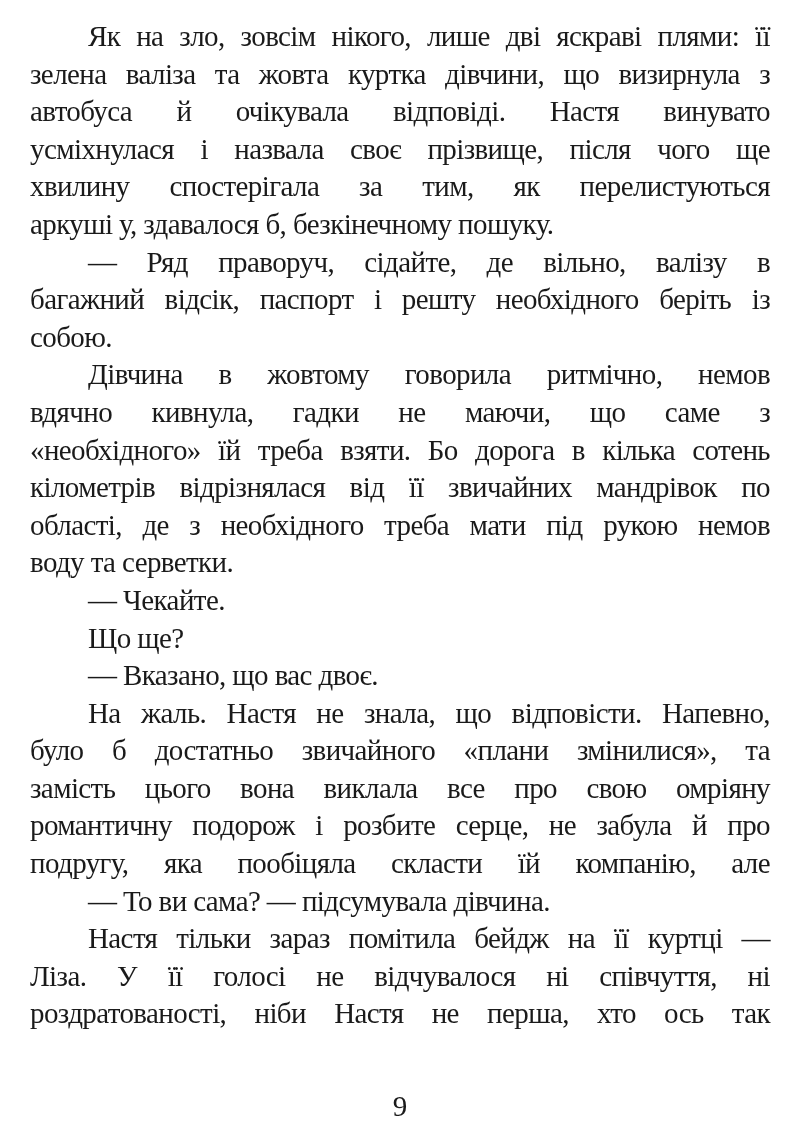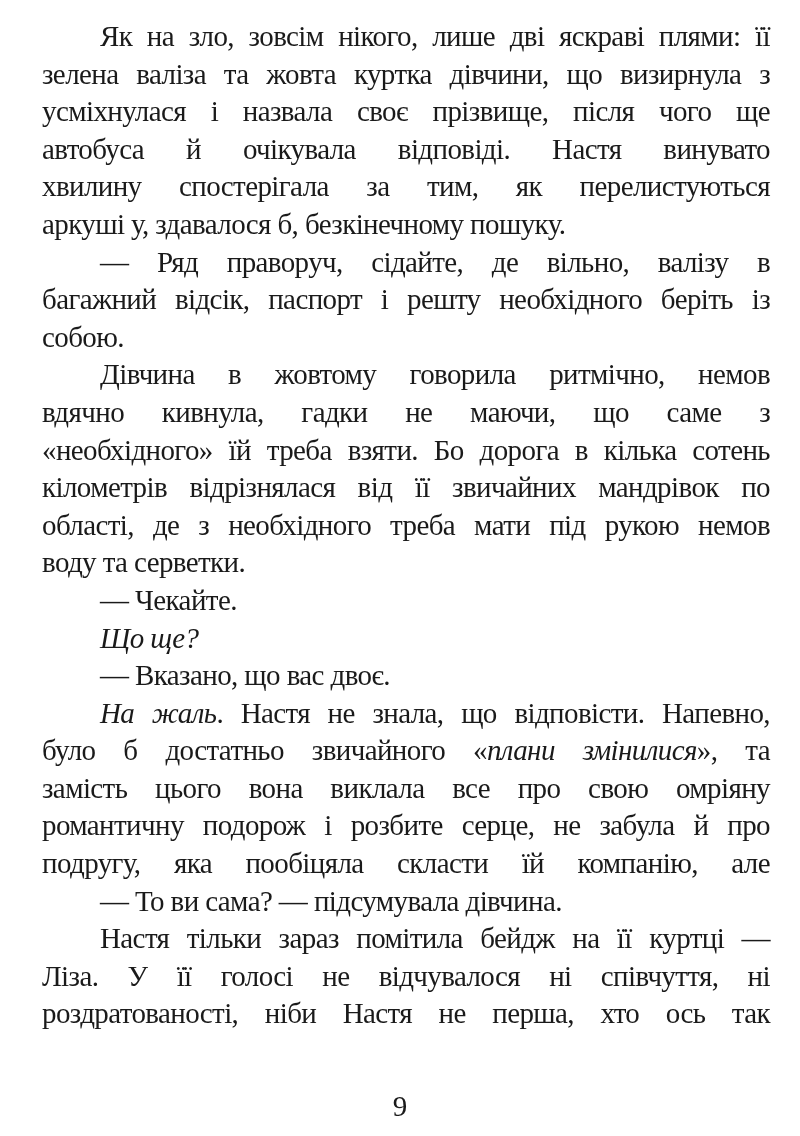--- a/index.html
+++ b/index.html
@@ -7,39 +7,38 @@
   .page {
     position: absolute; left: 30px; top: 18px; width: 740px;
     font-family: "Liberation Serif", serif;
     font-size: 29px; color: #1a1a1a;
   }
   .line {
     height: 37.6px; line-height: 37.6px;
     white-space: nowrap;
     text-align: justify; text-align-last: justify;
     letter-spacing: -0.6px;
-    margin-left: 12px;
   }
   .line.last { text-align-last: left; }
   .line.indent { padding-left: 58px; }
-  .it { font-style: italic; }
+  .it { }
   .pagenum {
     position: absolute; left: 0; width: 800px; top: 1090px;
     text-align: center; font-family: "Liberation Serif", serif;
     font-size: 29px; color: #1a1a1a;
   }
 </style>
 </head>
 <body>
 
 <div class="page">
   <div class="line indent">Як на зло, зовсім нікого, лише дві яскраві плями: її</div>
   <div class="line">зелена валіза та жовта куртка дівчини, що визирнула з</div>
+  <div class="line">автобуса й очікувала відповіді. Настя винувато</div>
   <div class="line">усміхнулася і назвала своє прізвище, після чого ще</div>
-  <div class="line">автобуса й очікувала відповіді. Настя винувато</div>
   <div class="line">хвилину спостерігала за тим, як перелистуються</div>
   <div class="line last">аркуші у, здавалося б, безкінечному пошуку.</div>
   <div class="line indent">— Ряд праворуч, сідайте, де вільно, валізу в</div>
   <div class="line">багажний відсік, паспорт і решту необхідного беріть із</div>
   <div class="line last">собою.</div>
   <div class="line indent">Дівчина в жовтому говорила ритмічно, немов</div>
   <div class="line">вдячно кивнула, гадки не маючи, що саме з</div>
   <div class="line">«необхідного» їй треба взяти. Бо дорога в кілька сотень</div>
   <div class="line">кілометрів відрізнялася від її звичайних мандрівок по</div>
   <div class="line">області, де з необхідного треба мати під рукою немов</div>

